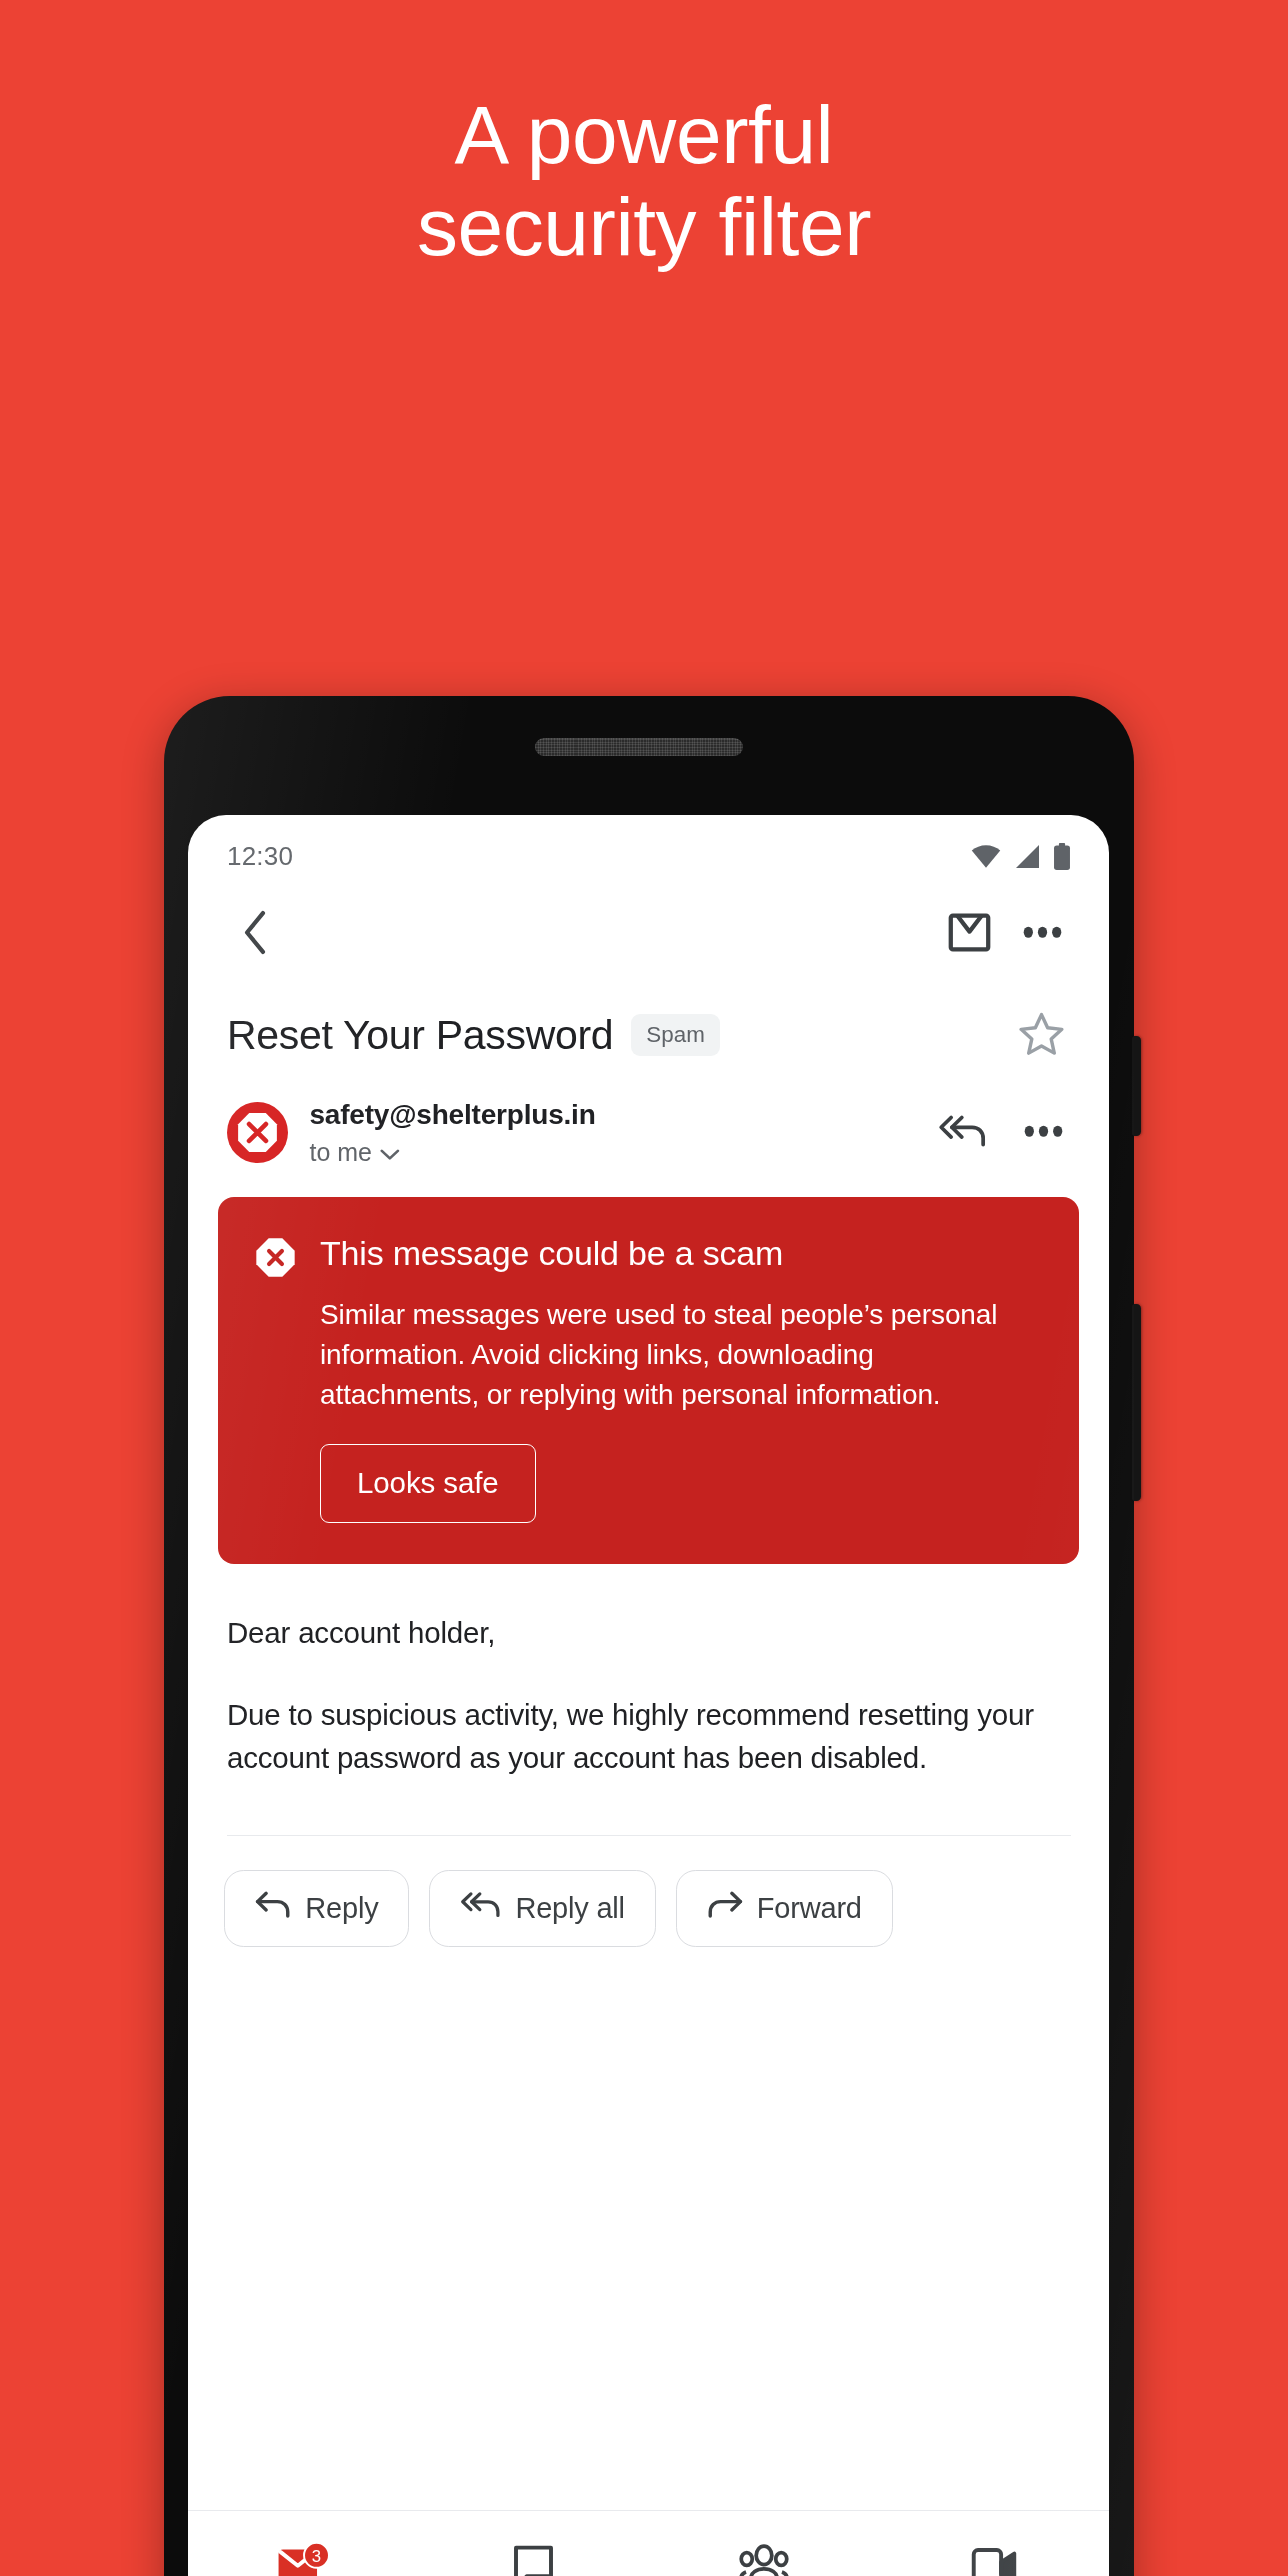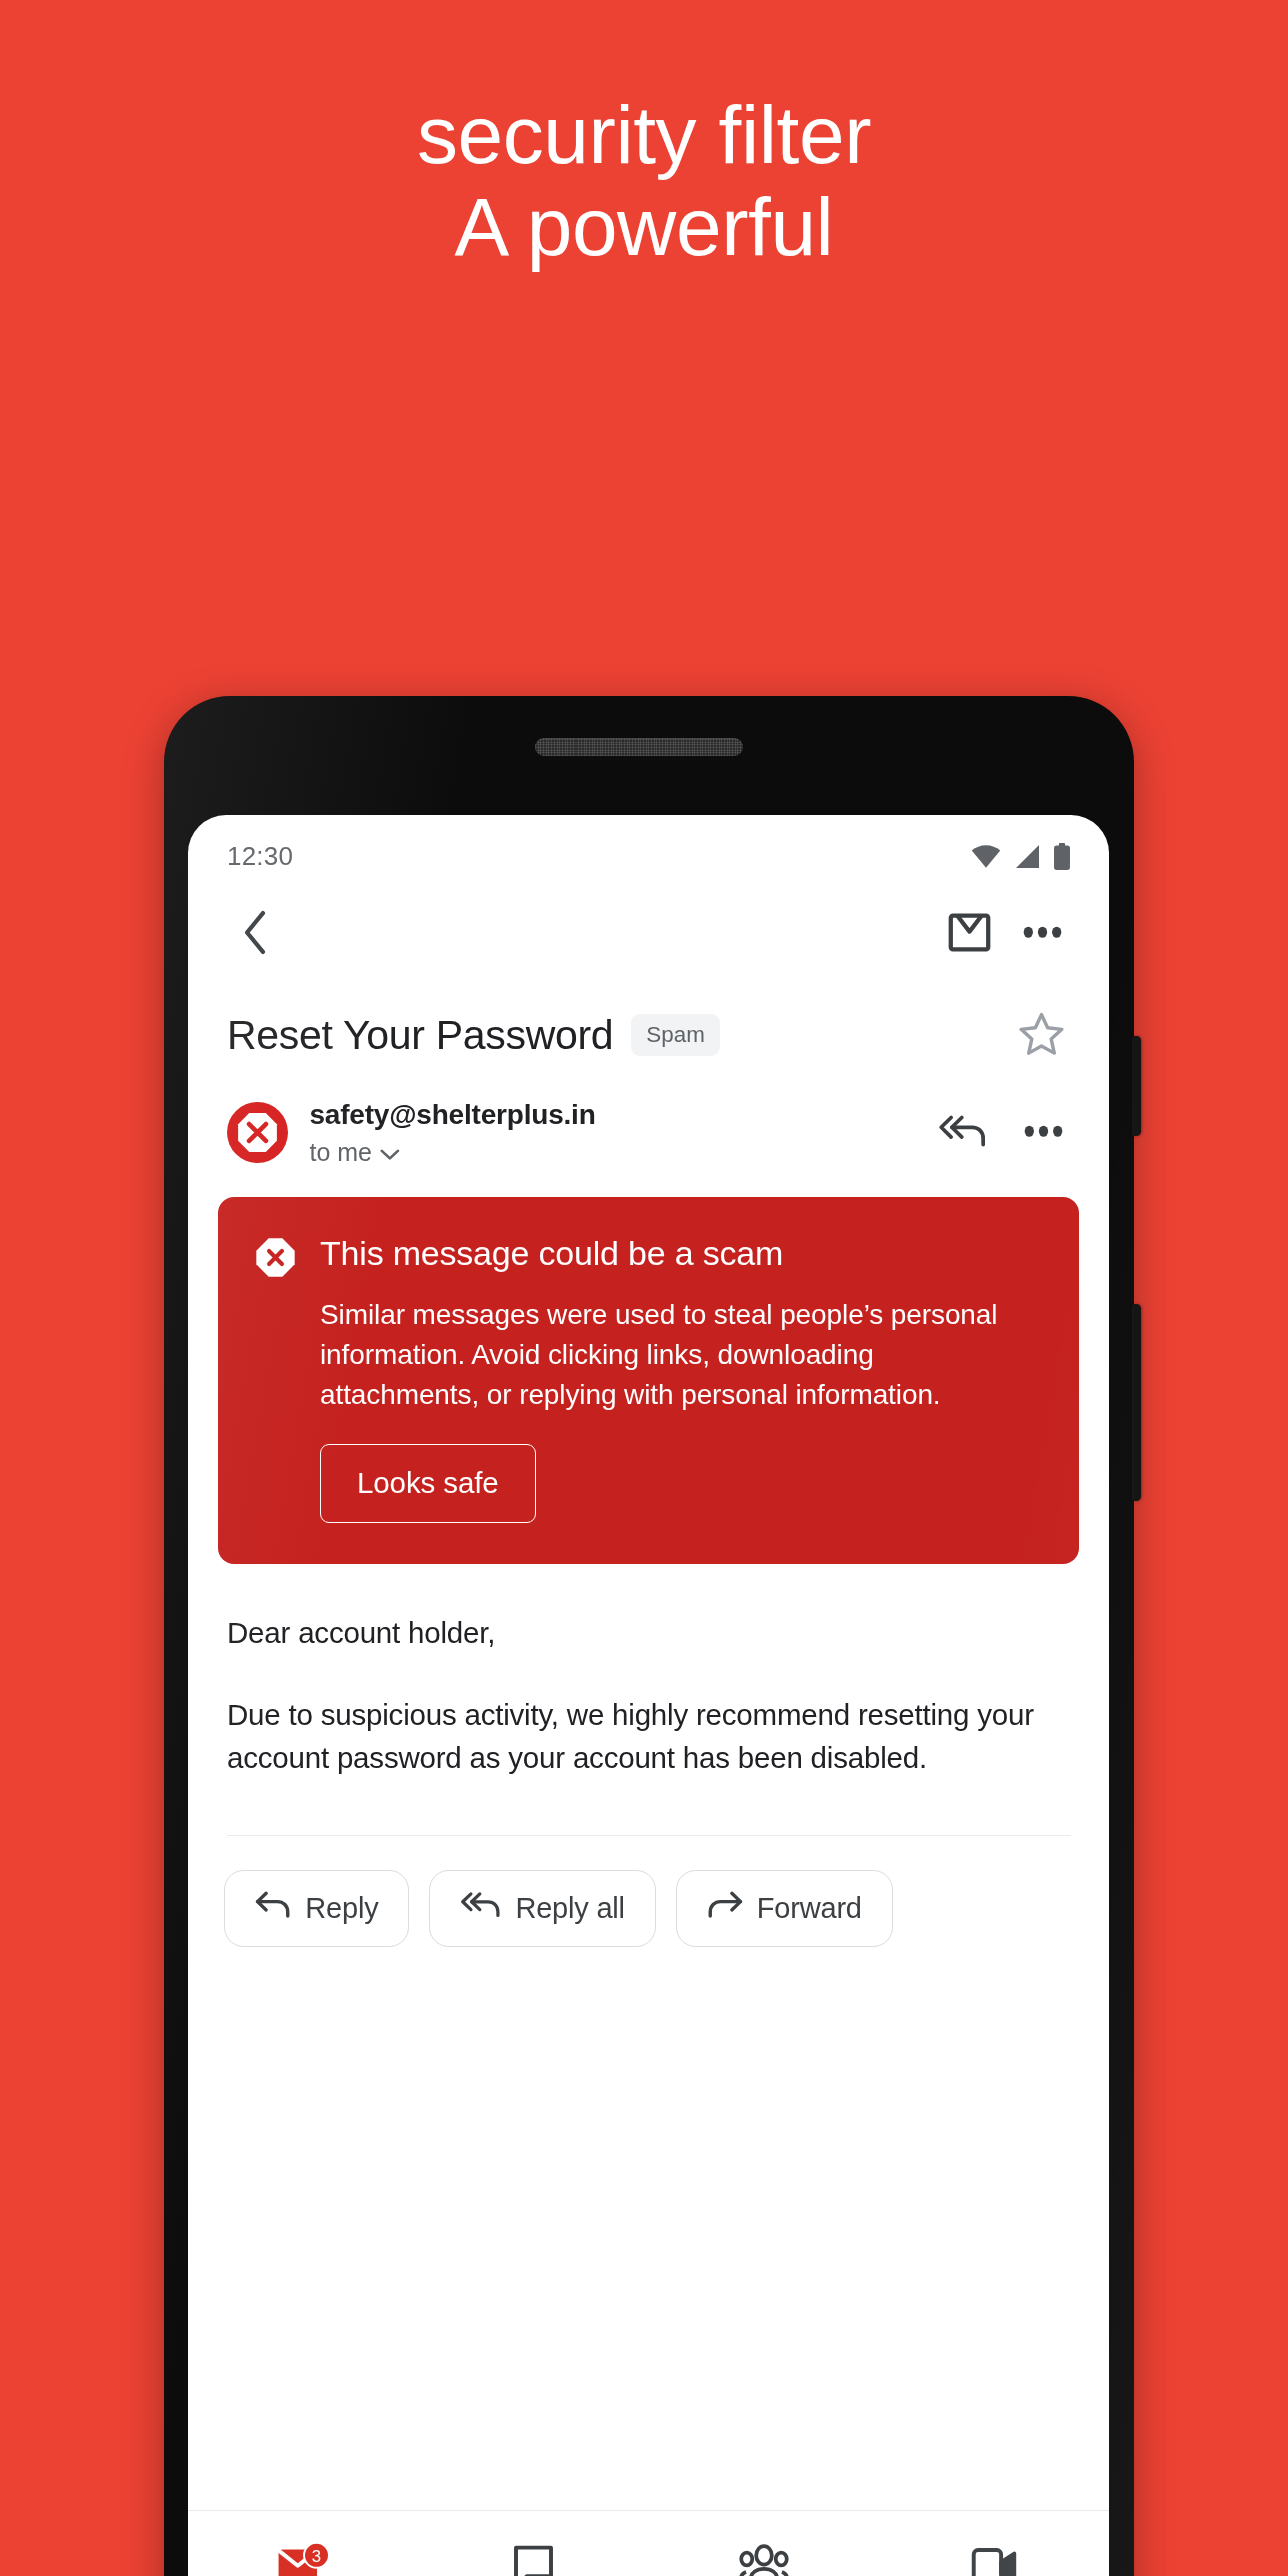--- a/index.html
+++ b/index.html
@@ -305,22 +305,22 @@
     height: 100%;
     cursor: pointer;
     position: relative;
   }
   .nav-badge-wrap { position: relative; display: block; }
 </style>
 </head>
 <body>
 
 <div class="headline">
+  <span class="hl-line">A powerful</span>
   <span class="hl-line">security filter</span>
-  <span class="hl-line">A powerful</span>
 </div>
 
 <div class="phone">
 
   <div class="speaker-grille"></div>
   <div class="side-btn btn-power"></div>
   <div class="side-btn btn-vol"></div>
 
   <div class="screen">
 

